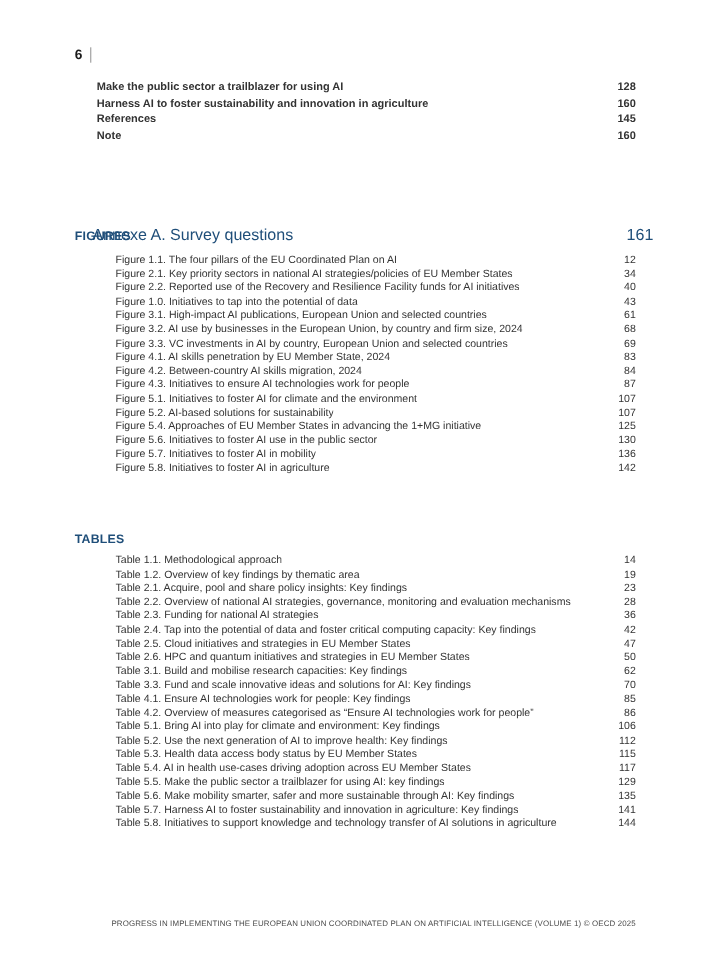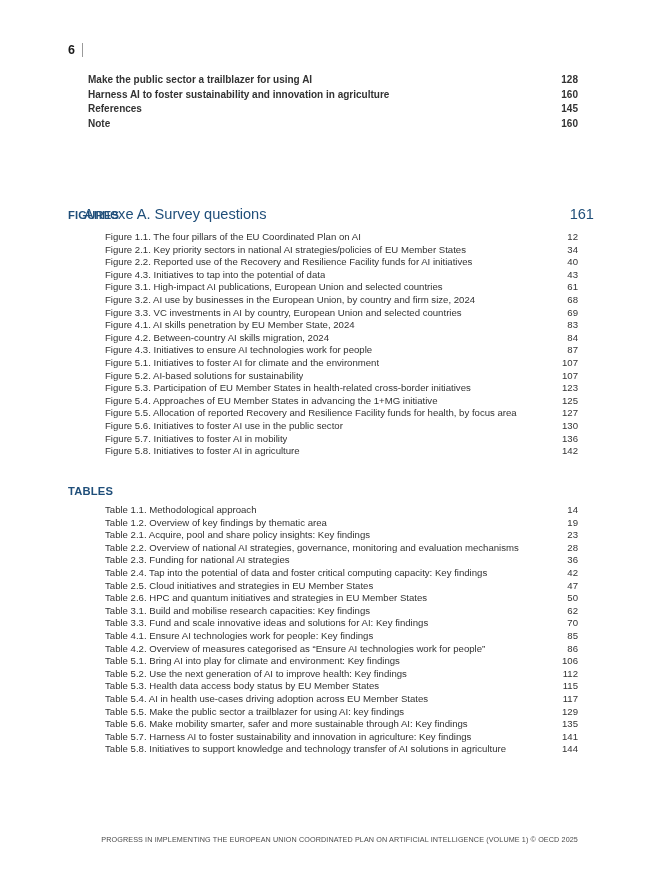--- a/index.html
+++ b/index.html
@@ -170,21 +170,21 @@
       </div>
       <div class="toc-row">
         <span class="label">Figure 2.1. Key priority sectors in national AI strategies/policies of EU Member States</span>
         <span class="pageno">34</span>
       </div>
       <div class="toc-row">
         <span class="label">Figure 2.2. Reported use of the Recovery and Resilience Facility funds for AI initiatives</span>
         <span class="pageno">40</span>
       </div>
       <div class="toc-row">
-        <span class="label">Figure 4.3. Initiatives to tap into the potential of data</span>
+        <span class="label">Figure 1.0. Initiatives to tap into the potential of data</span>
         <span class="pageno">43</span>
       </div>
       <div class="toc-row">
         <span class="label">Figure 3.1. High-impact AI publications, European Union and selected countries</span>
         <span class="pageno">61</span>
       </div>
       <div class="toc-row">
         <span class="label">Figure 3.2. AI use by businesses in the European Union, by country and firm size, 2024</span>
         <span class="pageno">68</span>
       </div>
@@ -206,32 +206,24 @@
       </div>
       <div class="toc-row">
         <span class="label">Figure 5.1. Initiatives to foster AI for climate and the environment</span>
         <span class="pageno">107</span>
       </div>
       <div class="toc-row">
         <span class="label">Figure 5.2. AI-based solutions for sustainability</span>
         <span class="pageno">107</span>
       </div>
       <div class="toc-row">
-        <span class="label">Figure 5.3. Participation of EU Member States in health-related cross-border initiatives</span>
-        <span class="pageno">123</span>
-      </div>
-      <div class="toc-row">
         <span class="label">Figure 5.4. Approaches of EU Member States in advancing the 1+MG initiative</span>
         <span class="pageno">125</span>
       </div>
       <div class="toc-row">
-        <span class="label">Figure 5.5. Allocation of reported Recovery and Resilience Facility funds for health, by focus area</span>
-        <span class="pageno">127</span>
-      </div>
-      <div class="toc-row">
         <span class="label">Figure 5.6. Initiatives to foster AI use in the public sector</span>
         <span class="pageno">130</span>
       </div>
       <div class="toc-row">
         <span class="label">Figure 5.7. Initiatives to foster AI in mobility</span>
         <span class="pageno">136</span>
       </div>
       <div class="toc-row">
         <span class="label">Figure 5.8. Initiatives to foster AI in agriculture</span>
         <span class="pageno">142</span>

